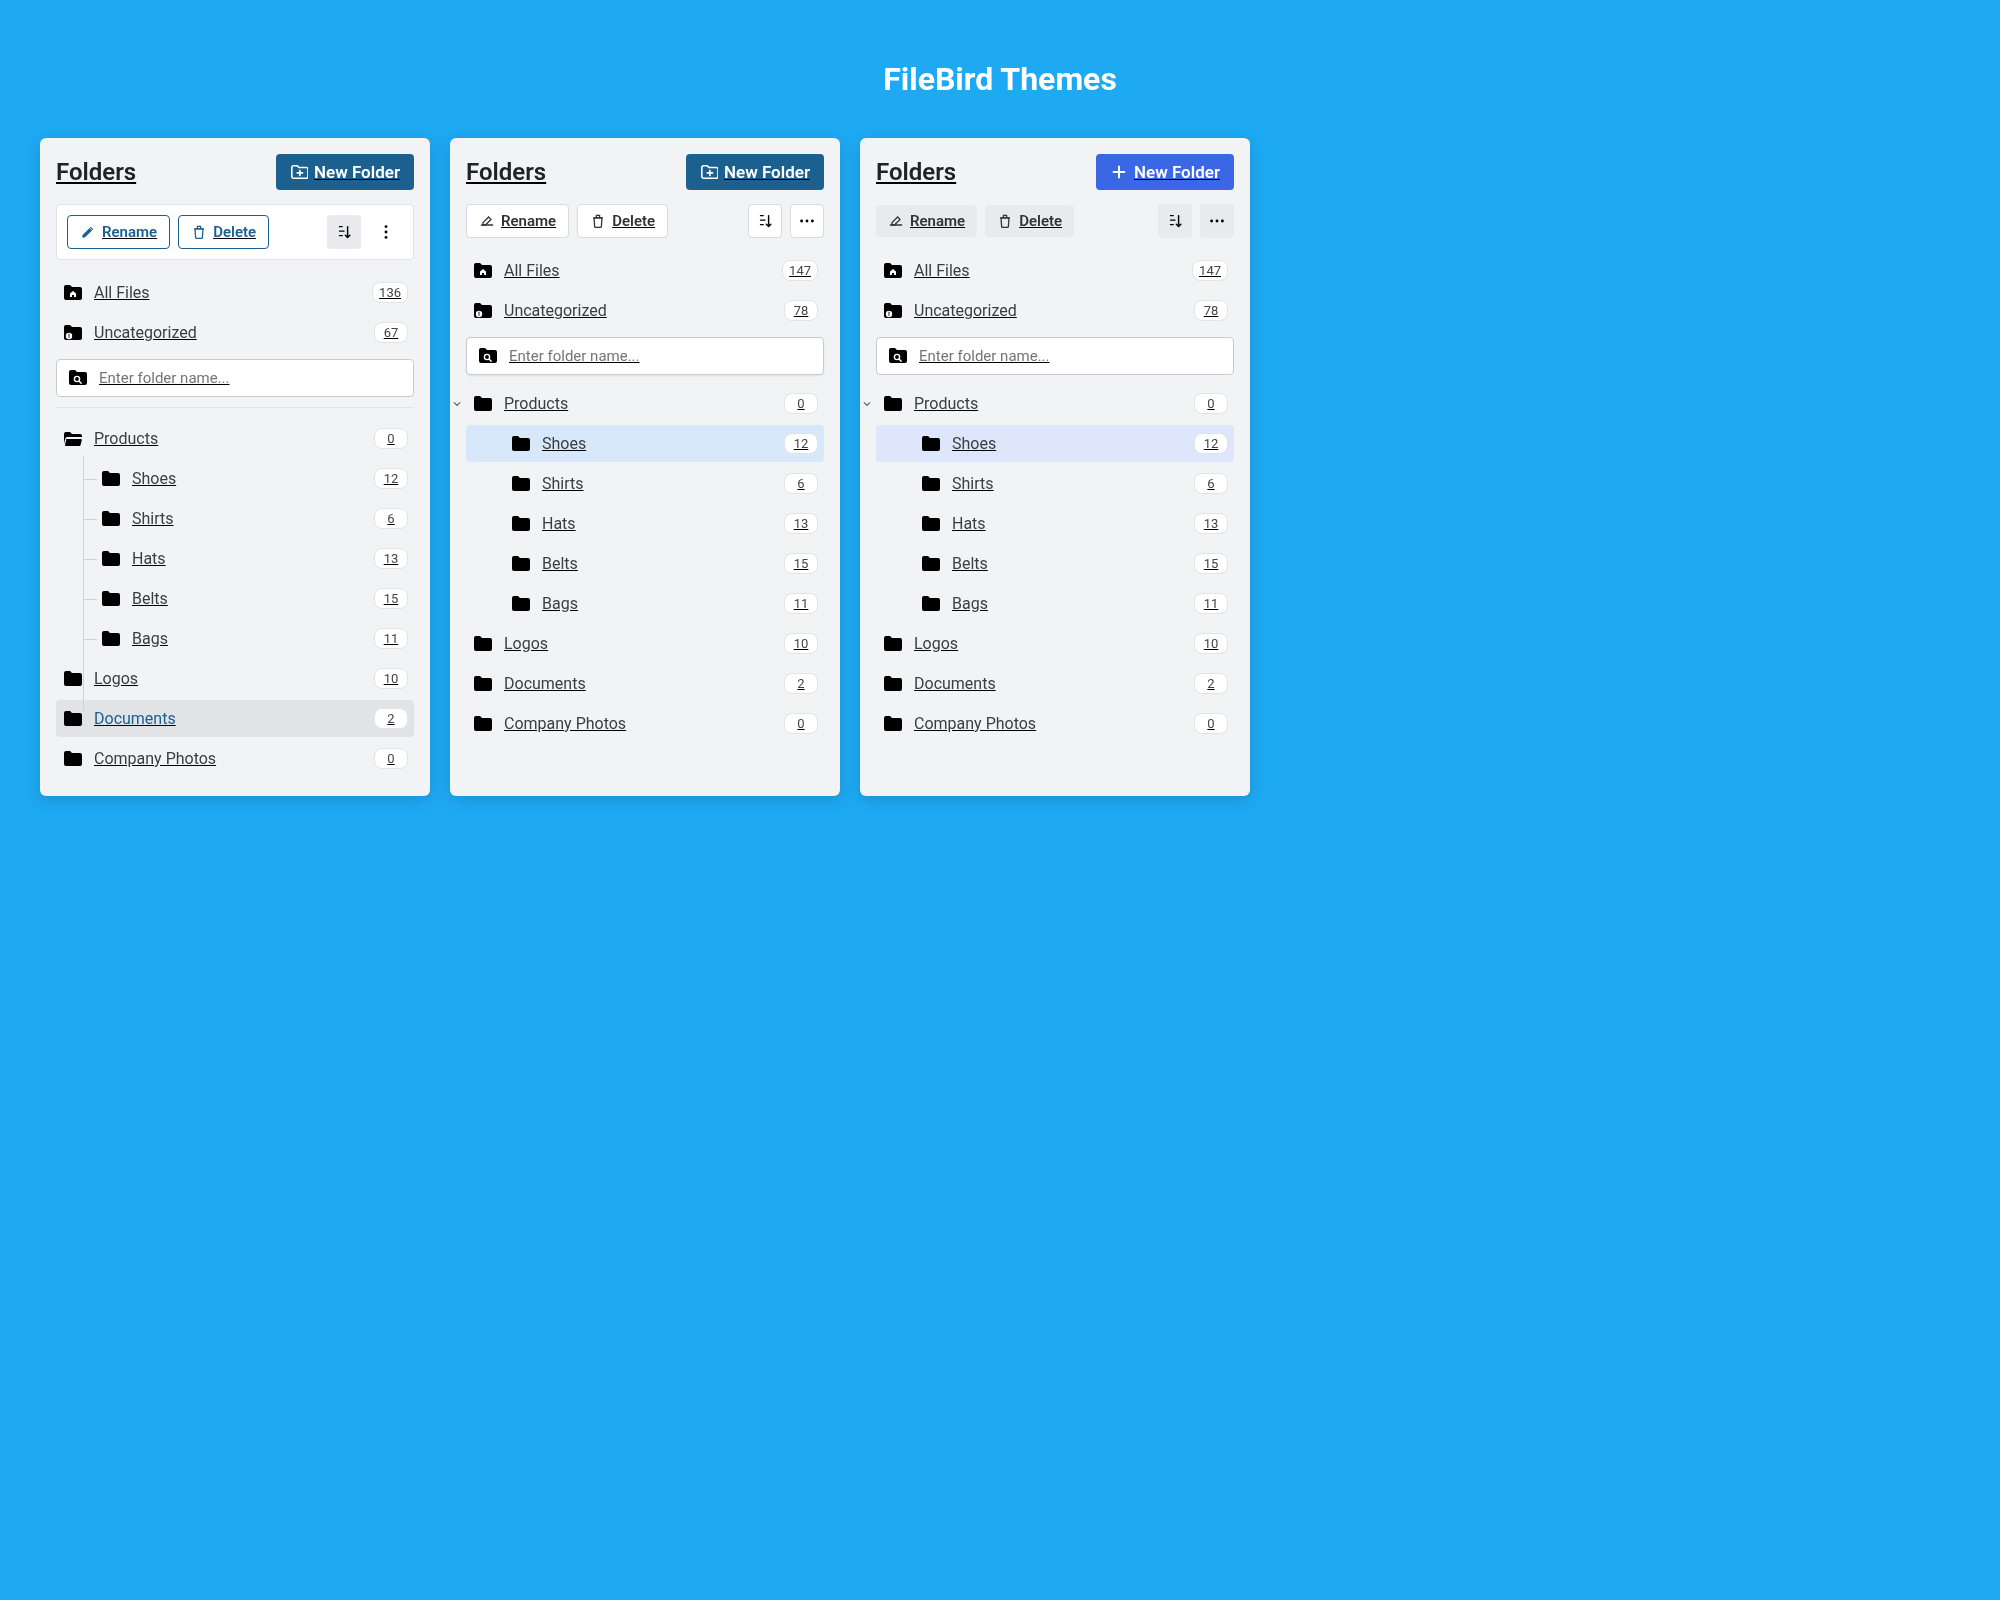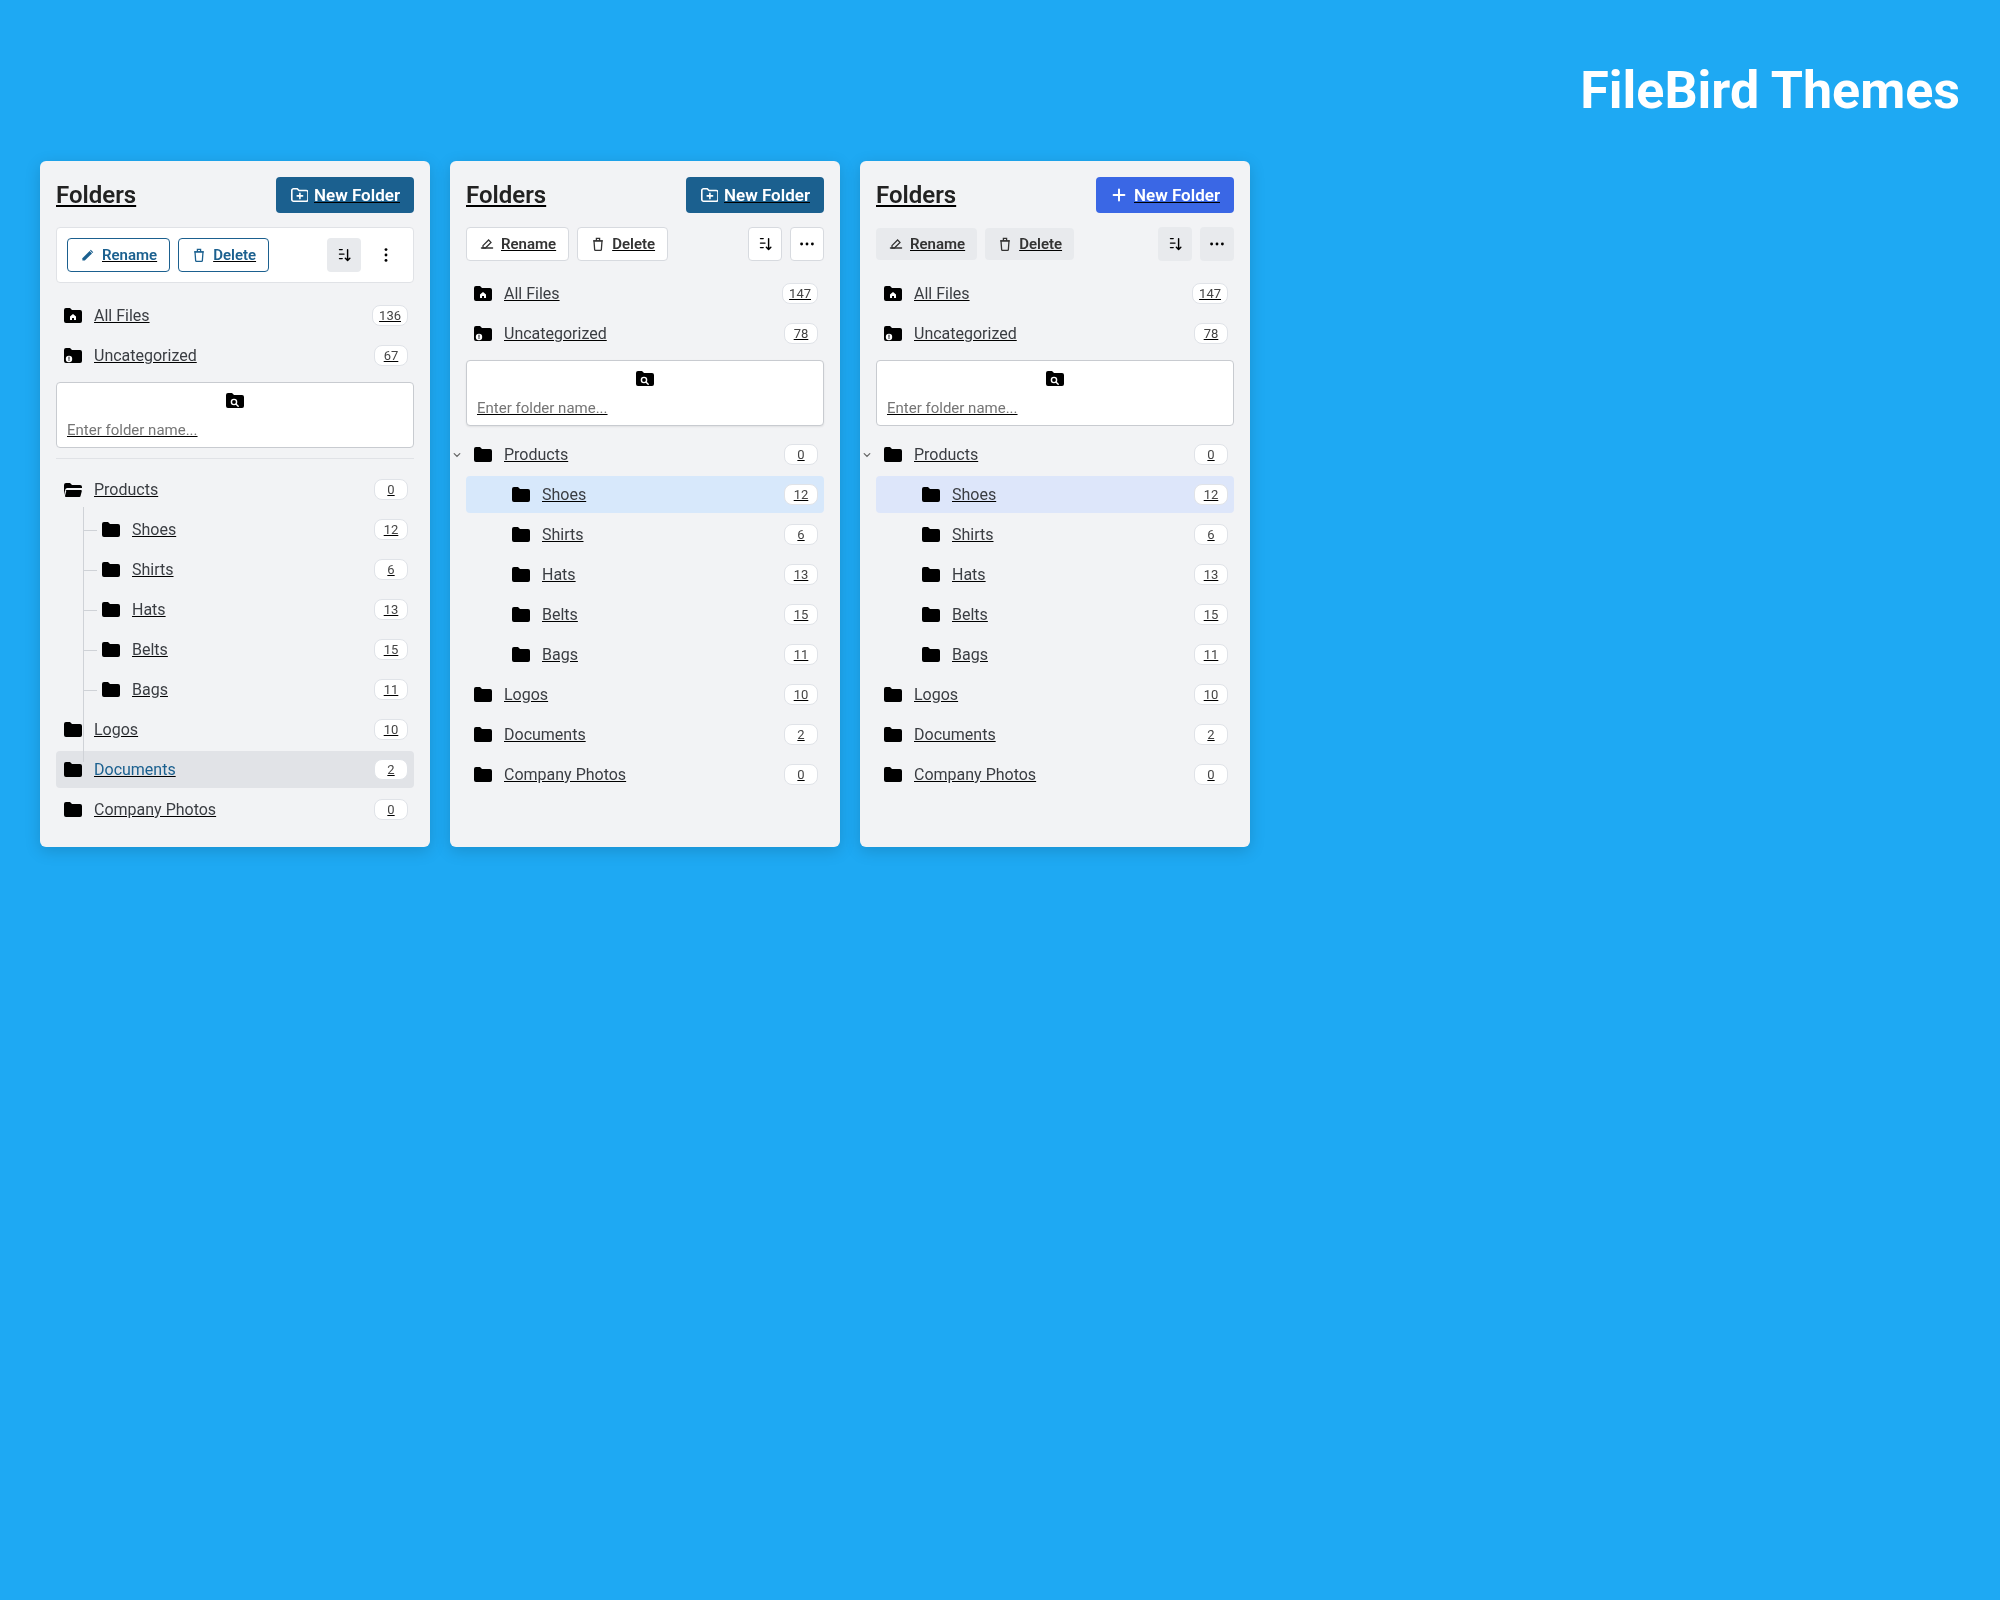--- a/index.html
+++ b/index.html
@@ -1,17 +1,17 @@
 <!DOCTYPE html>
 <html><head>
 <meta charset="utf-8">
 <style>
 * { box-sizing: border-box; margin: 0; padding: 0; font-family: -apple-system, BlinkMacSystemFont, "Segoe UI", Roboto, Helvetica, Arial, sans-serif; }
 body { background: #1ea9f3; padding: 60px 40px; }
-.page-title { text-align: right; color: #fff; font-size: 52px; font-weight: 700; margin-bottom: 40px; }
+.page-title { text-align: center; color: #fff; font-size: 32px; font-weight: 700; margin-bottom: 40px; }
 .panels { display: flex; justify-content: flex-start; gap: 20px; text-decoration: underline; }
 .panel { background: #f2f3f5; border-radius: 6px; width: 390px; padding: 16px; box-shadow: 0 4px 16px rgba(0,0,0,0.15); }
 .caption { text-align: center; color: #fff; font-size: 32px; font-weight: 300; margin-top: 36px; }
 .caption-row { display: flex; justify-content: center; gap: 20px; }
 .caption-row > div { width: 390px; }
 
 
 .hdr { display: flex; justify-content: space-between; align-items: center; margin-bottom: 14px; }
 .hdr-title { font-size: 24px; font-weight: 600; color: #222; }
 .btn-new { display: inline-flex; align-items: center; gap: 6px; padding: 8px 14px; border-radius: 4px; font-size: 17px; font-weight: 600; cursor: pointer; border: none; color: #fff; }
@@ -44,21 +44,21 @@
 .t-default .row.child { padding-left: 44px; position: relative; }
 .row.selected { }
 .t-default .row.selected { background: #e1e3e7; color: #1b608f; }
 .t-win .row.selected { background: #d7e8fb; }
 .t-drop .row.selected { background: #dde6fa; }
 .row.expanded { }
 
 .chev { position: absolute; left: -14px; width: 14px; height: 14px; display:inline-flex; align-items:center; justify-content:center; color: #666; }
 
 
-.search-row { display: flex; align-items: center; gap: 10px; padding: 8px 10px; background: #fff; border: 1px solid #c8cbd0; border-radius: 4px; margin-bottom: 10px; flex-direction: column; }
+.search-row { display: flex; align-items: center; gap: 10px; padding: 8px 10px; background: #fff; border: 1px solid #c8cbd0; border-radius: 4px; margin-bottom: 10px; }
 .search-row input { border: none; outline: none; font-size: 15px; width: 100%; color: #555; background: transparent; }
 .search-row .fi { width: 22px; height: 20px; flex-shrink: 0; }
 .t-win .search-row { box-shadow: 0 1px 2px rgba(0,0,0,0.08); }
 
 
 .t-default .tree { border-top: 1px solid #e0e2e6; padding-top: 12px; margin-top: 10px; position: relative; }
 .t-default .tree .vline { position: absolute; left: 27px; top: 48px; bottom: 66px; width: 1px; background: #cfd2d7; }
 .t-default .row.child::before { content: ""; position: absolute; left: 27px; top: 50%; width: 14px; height: 1px; background: #cfd2d7; }
 
 .root-wrap { position: relative; }

